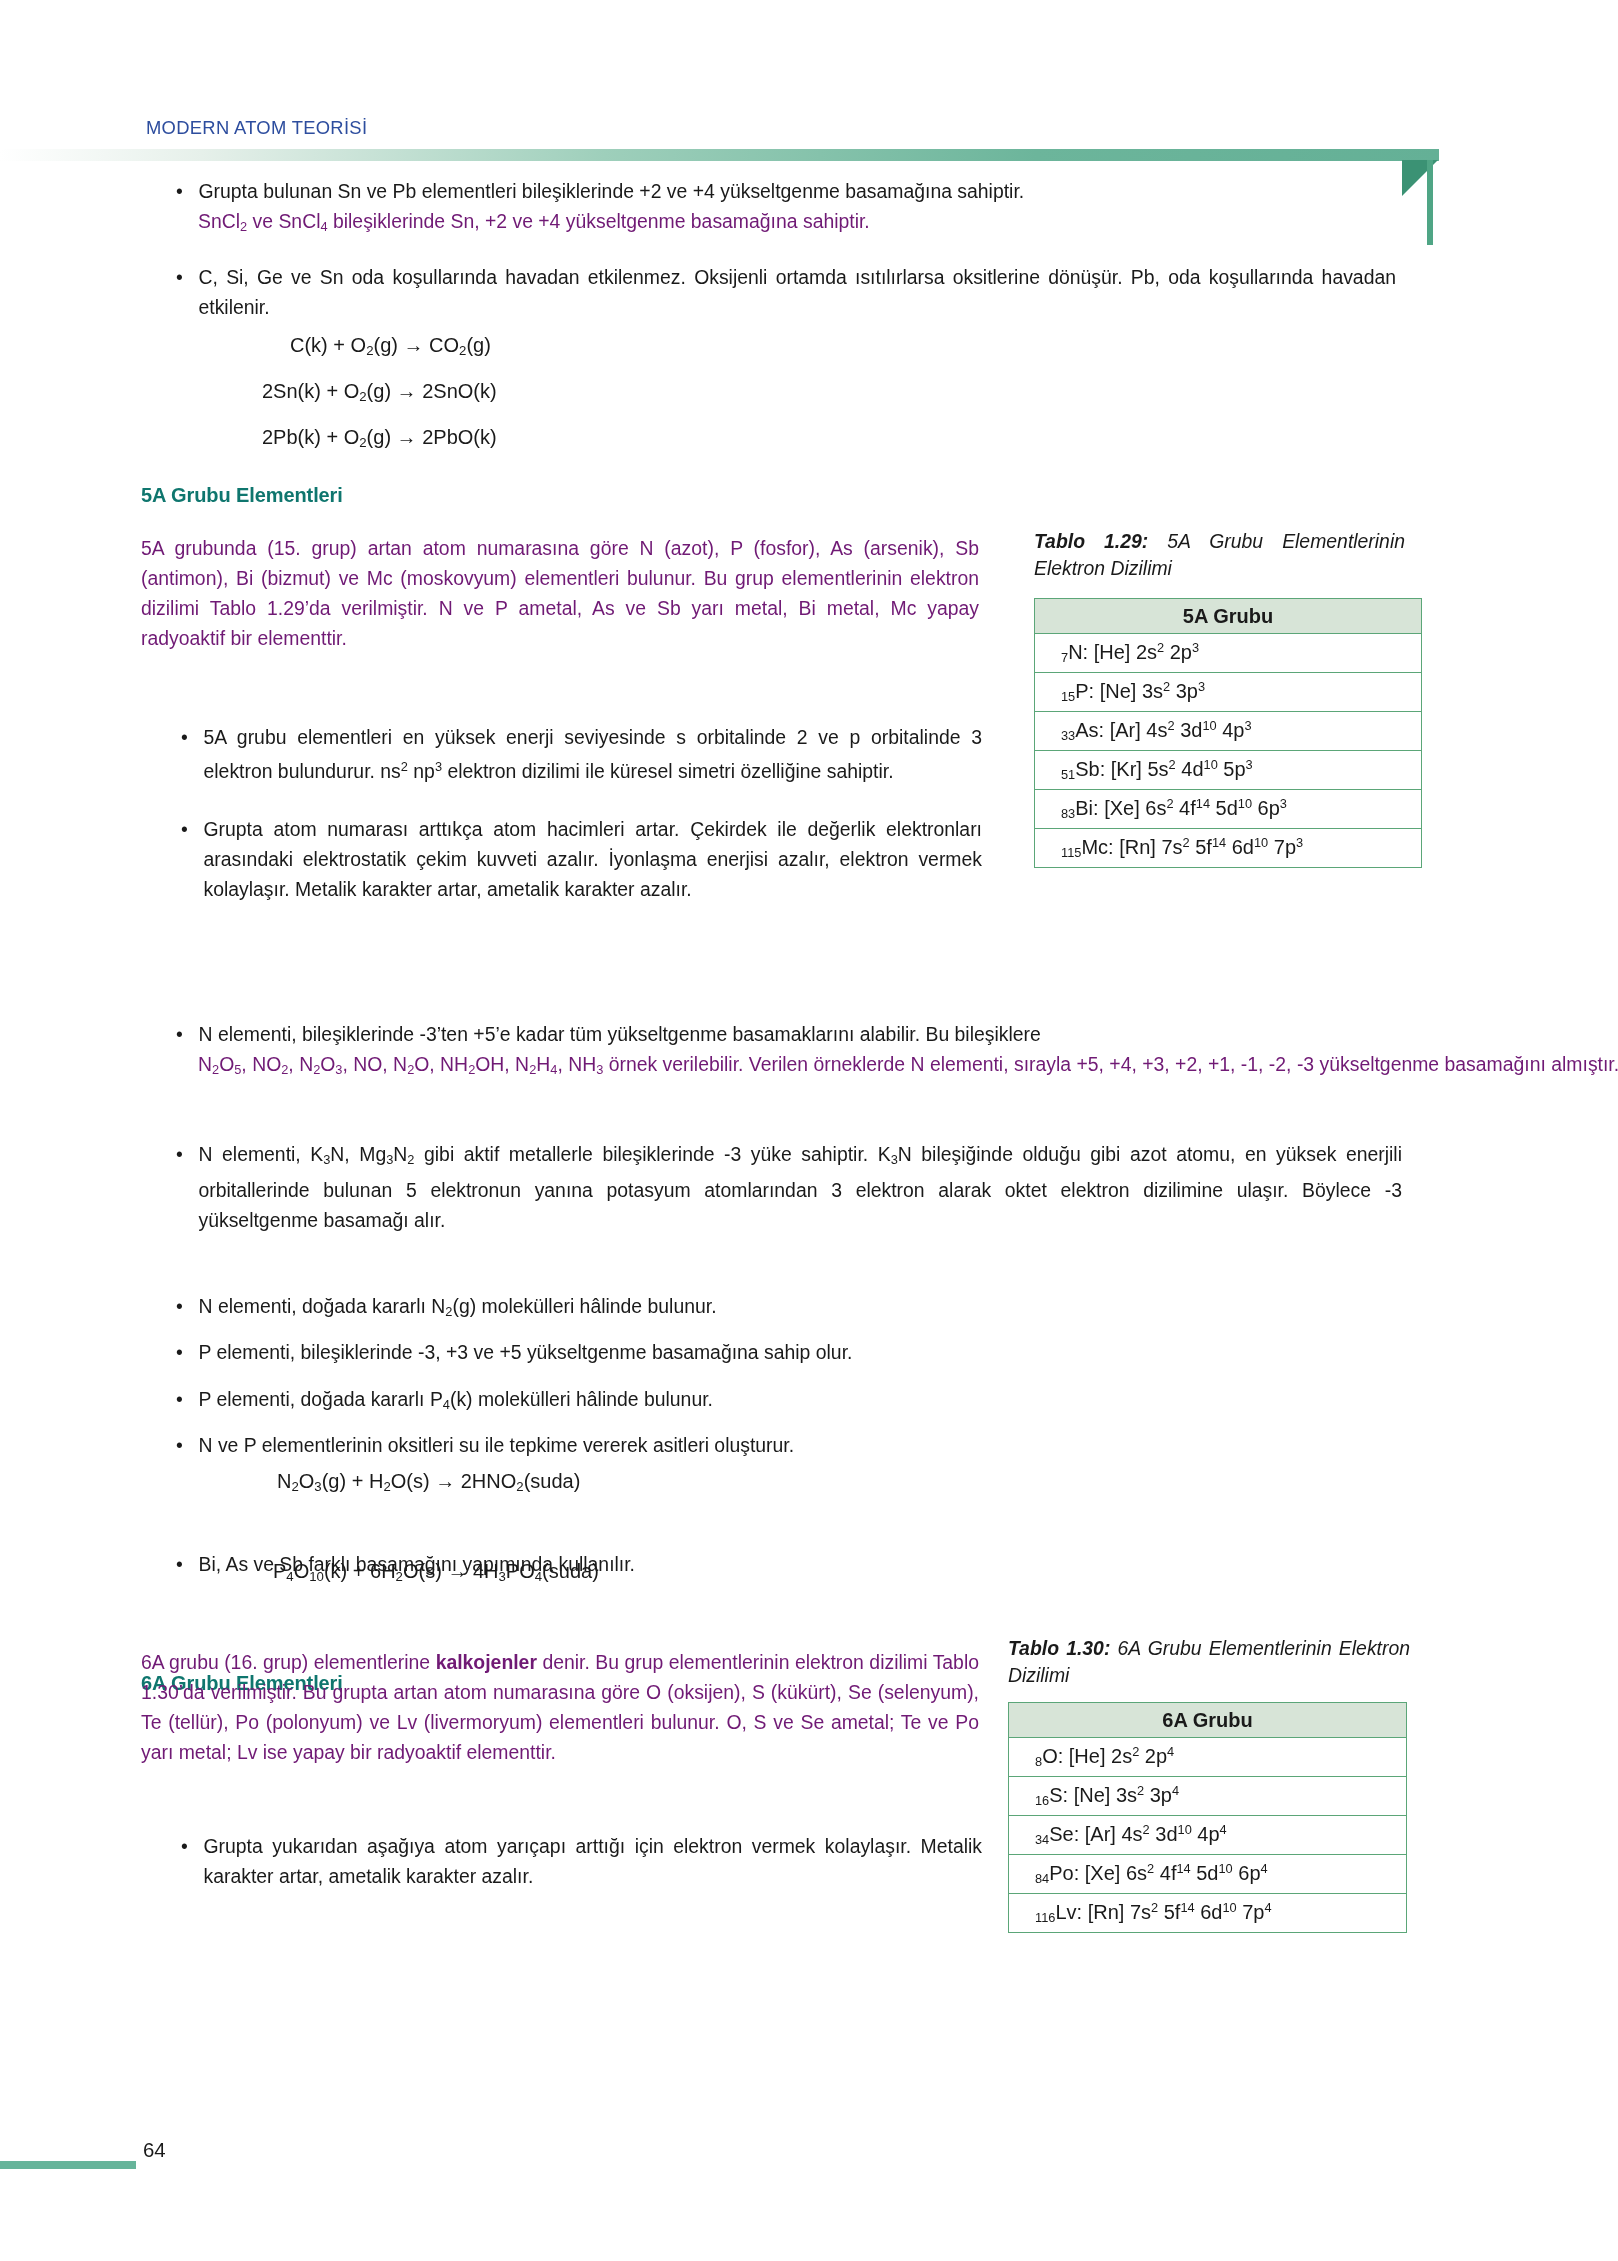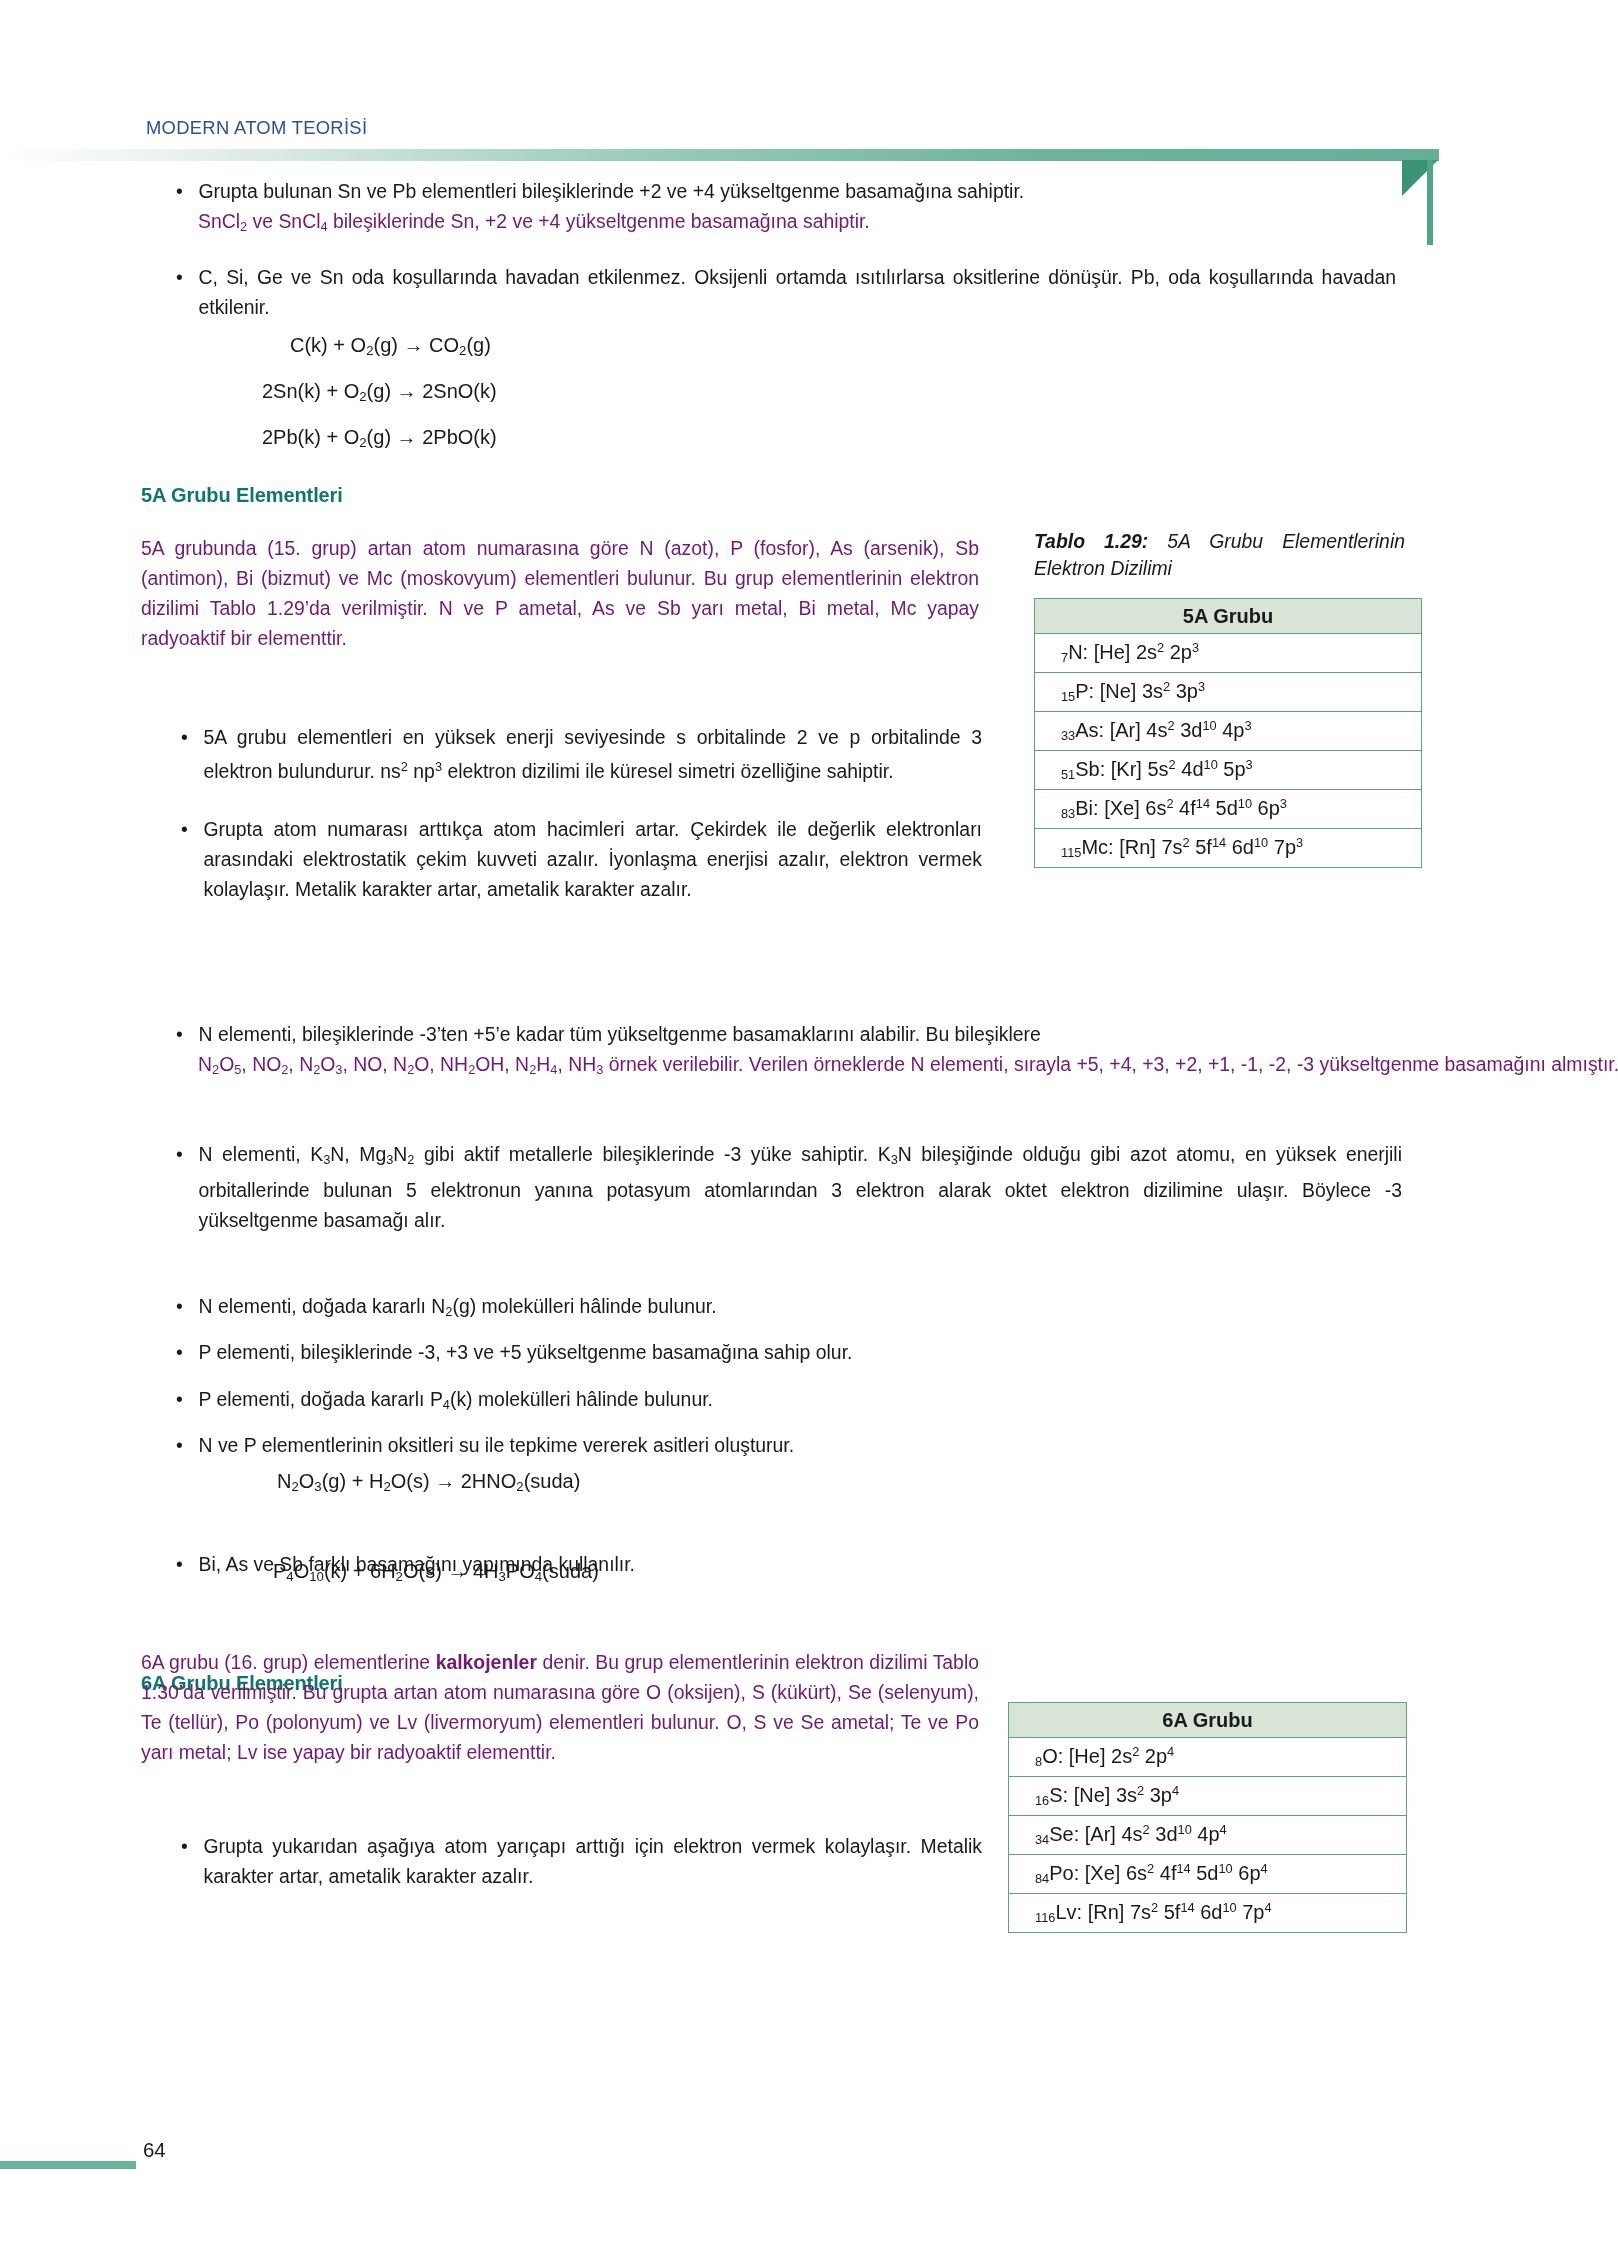--- a/index.html
+++ b/index.html
@@ -302,20 +302,23 @@
     <span>6A grubu (16. grup) elementlerine </span><b class="bold">kalkojenler</b><span> denir. Bu grup elementlerinin elektron dizilimi Tablo 1.30’da verilmiştir. Bu grupta artan atom numarasına göre O (oksijen), S (kükürt), Se (selenyum), Te (tellür), Po (polonyum) ve Lv (livermoryum) elementleri bulunur. O, S ve Se ametal; Te ve Po yarı metal; Lv ise yapay bir radyoaktif elementtir.</span>
   </div>
 
   <div class="bullet" style="left:181px; top:1831px; width:801px;">
     <span class="dot">•</span>
     <span class="btxt" style="padding-left:22.5px; display:block;">
       <span>Grupta yukarıdan aşağıya atom yarıçapı arttığı için elektron vermek kolaylaşır. Metalik karakter artar, ametalik karakter azalır.</span>
     </span>
   </div>
 
+  <div class="tbl-caption" style="left:1008px; top:1635px; width:402px;">
+    <span class="lbl">Tablo 1.30:</span><span> 6A Grubu Elementlerinin Elektron Dizilimi</span>
+  </div>
 
   <table class="etable" id="tbl130" style="left:1008px; top:1702px; width:399px;">
     <tbody>
       <tr>
         <td class="hdr">6A Grubu</td>
       </tr>
     <tr>
           <td class="cfg"><span class="z">8</span>O: [He] 2s<span class="ex">2</span> 2p<span class="ex">4</span></td>
         </tr>
         <tr>

